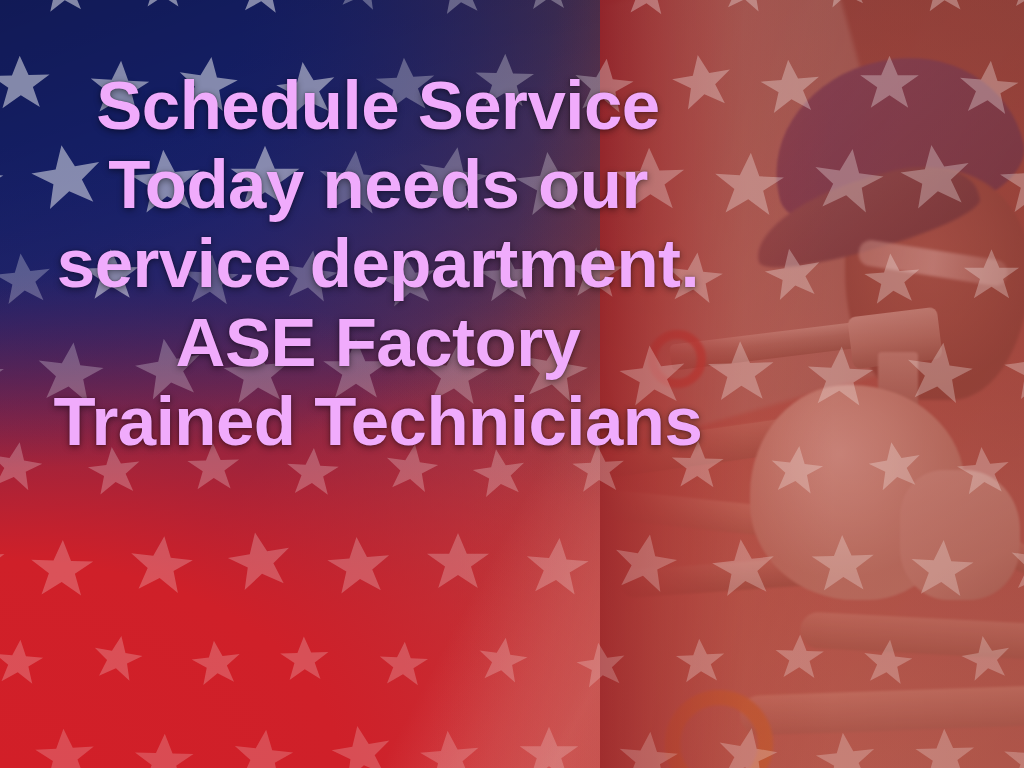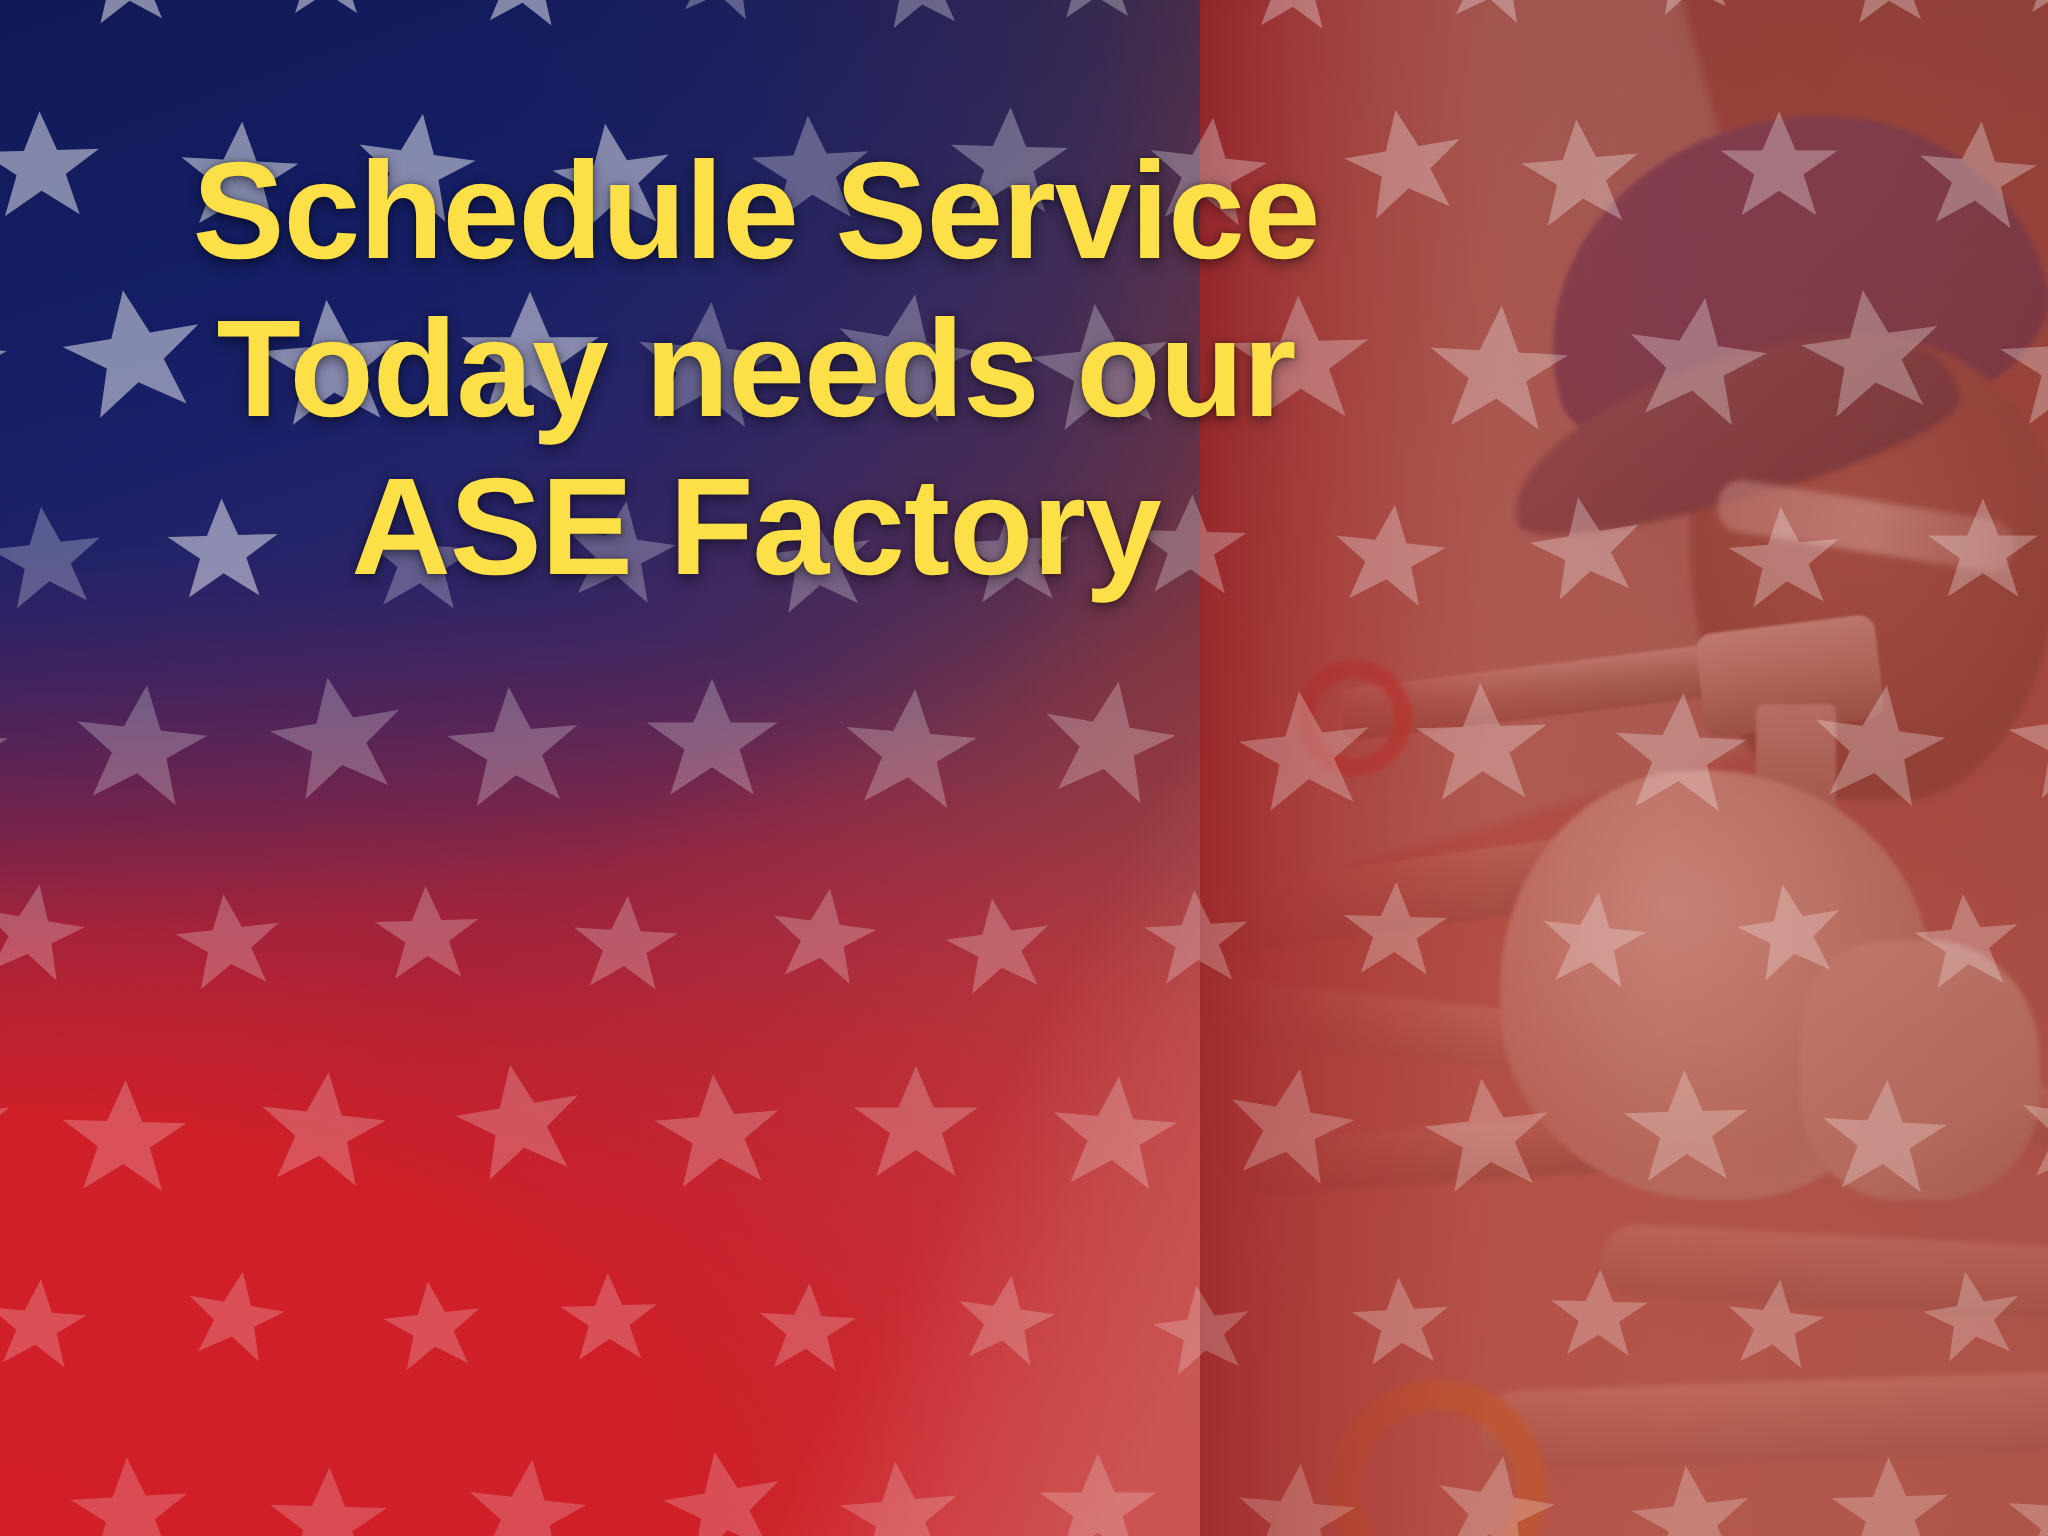--- a/index.html
+++ b/index.html
@@ -163,21 +163,21 @@
 
   
   #stars{pointer-events:none;}
   #stars svg{display:block;width:1024px;height:768px;}
 
   
   #headline{
     position:absolute;
     left:42px; top:66px; width:672px;
     text-align:center;
-    color:#fde047;
+    color:#f0abfc;
     font-weight:bold;
     font-size:69px;
     line-height:79px;
     letter-spacing:-.5px;
     text-shadow:0 2px 7px rgba(0,0,0,.45), 0 0 2px rgba(0,0,0,.35);
     white-space:nowrap;
   }
   #headline .ln{display:block;}
 </style>
 </head>
@@ -333,16 +333,18 @@
           <use href="#st" transform="translate(846,761) rotate(-6.4) scale(0.945)" opacity="0.241"></use>
           <use href="#st" transform="translate(945,757) rotate(-1.6) scale(0.945)" opacity="0.241"></use>
           <use href="#st" transform="translate(1033,762) rotate(3.2) scale(0.945)" opacity="0.240"></use>
         </g>
     </svg>
   </div>
 
   <div id="headline">
     <span class="ln">Schedule Service</span>
     <span class="ln">Today needs our</span>
+    <span class="ln">service department.</span>
     <span class="ln">ASE Factory</span>
+    <span class="ln">Trained Technicians</span>
   </div>
 
 </div>
 
 </body></html>

